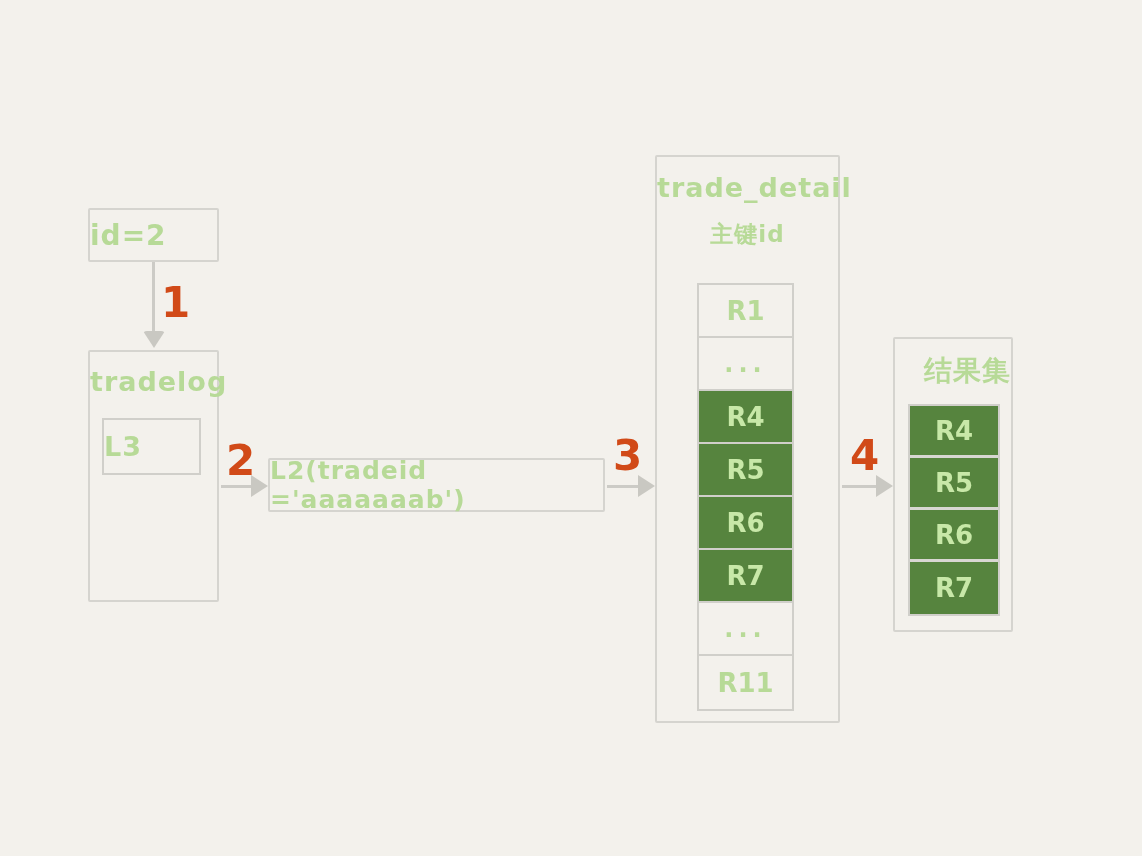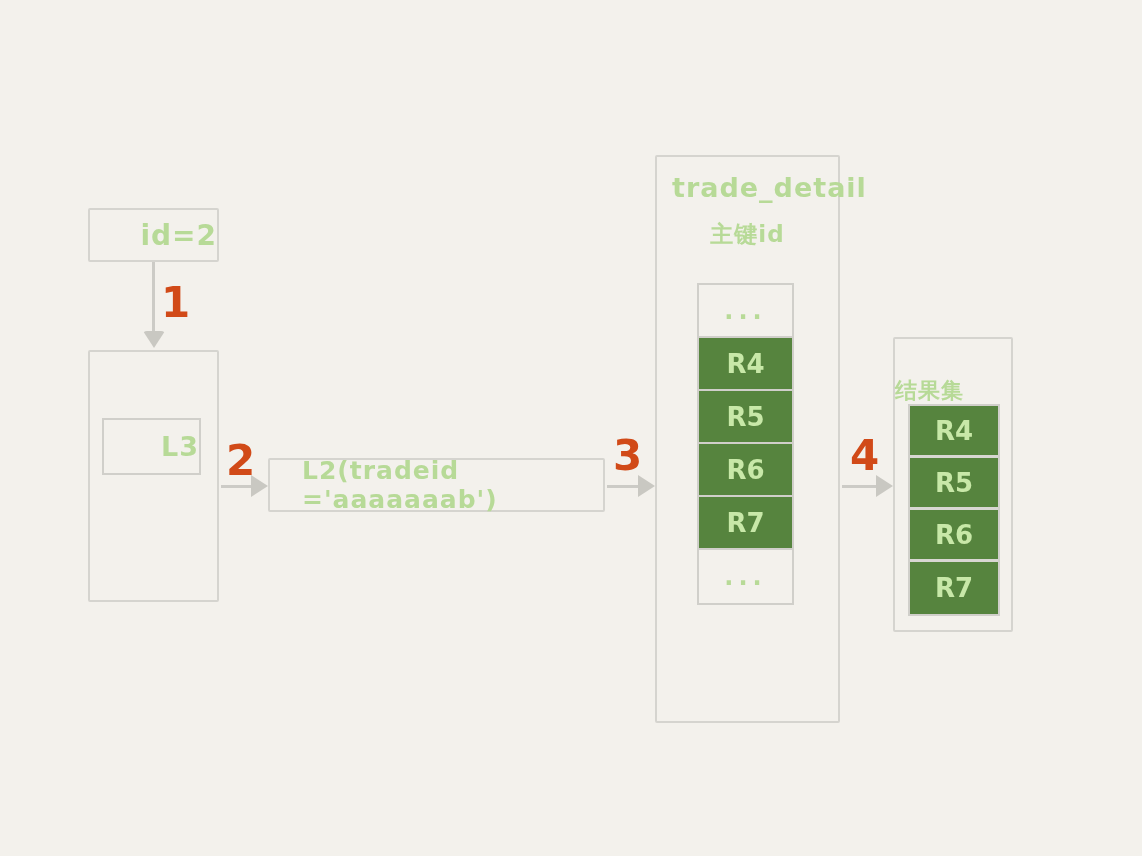--- a/index.html
+++ b/index.html
@@ -25,21 +25,21 @@
   .box {
     position: absolute;
     border: 2px solid var(--border);
     border-radius: 2px;
   }
   .hand {
     color: var(--text_green);
     font-weight: bold;
     letter-spacing: 1px;
   }
-  .center { display: flex; align-items: center; justify-content: flex-end; padding-left: 32px; }
+  .center { display: flex; align-items: center; justify-content: flex-start; }
 
   
   .hline, .vline { position: absolute; background: #cccbc6; }
   .hline { height: 3px; }
   .vline { width: 3px; }
 
   
   .arrow-right {
     position: absolute; width: 0; height: 0;
     border-top: 11px solid transparent;
@@ -76,39 +76,39 @@
     height: 53px; font-size: 27px;
     border-bottom: 2px solid var(--inner_border);
   }
   .tradelog-cell:last-child { border-bottom: none; border-radius: 10px; }
 
   
   .query-box { left: 268px; top: 458px; width: 337px; height: 54px; font-size: 25px; letter-spacing: 0.5px; }
 
   
   .trade-detail-box { left: 655px; top: 155px; width: 185px; height: 568px; }
-  .td-title { position: absolute; top: 15px; width: 100%; text-align: center; font-size: 27px; margin-left: 15px; }
+  .td-title { position: absolute; top: 15px; width: 100%; text-align: center; font-size: 27px; }
   .td-subtitle { position: absolute; top: 62px; width: 100%; text-align: center; font-size: 23px; }
   .td-column {
     position: absolute; left: 40px; top: 126px; width: 97px;
     border: 2px solid var(--inner_border);
   }
   .td-cell {
     height: 53px; font-size: 26px;
     border-bottom: 2px solid var(--inner_border);
     color: var(--text_green); font-weight: bold;
     display: flex; align-items: center; justify-content: center;
   }
   .td-cell:last-child { border-bottom: none; }
   .td-cell.highlight { background: var(--cell_green); color: var(--cell_green_text); }
   .dots { letter-spacing: 5px; font-size: 24px; }
 
   
   .result-box { left: 893px; top: 337px; width: 120px; height: 295px; }
-  .rs-title { position: absolute; top: 13px; width: 100%; text-align: left; font-size: 22px; margin-top: 24px; }
+  .rs-title { position: absolute; top: 13px; width: 100%; text-align: right; font-size: 28px; }
   .rs-column {
     position: absolute; left: 13px; top: 65px; width: 92px;
     border: 2px solid var(--inner_border);
   }
   .rs-cell {
     height: 52px; font-size: 26px;
     background: var(--cell_green); color: var(--cell_green_text); font-weight: bold;
     border-bottom: 3px solid #d8d7d2;
     display: flex; align-items: center; justify-content: center;
   }
@@ -121,20 +121,21 @@
 
   <div class="box id-box center">
     <span class="hand">id=2</span>
   </div>
 
   <div class="vline" style="left:152px; top:262px; height:74px;"></div>
   <div class="arrow-down" style="left:143px; top:331px;"></div>
   <div class="step-label" style="left:161px; top:282px;">1</div>
 
   <div class="box tradelog-box">
+    <div class="hand tradelog-title">tradelog</div>
     <div class="tradelog-table">
       <div class="tradelog-cell hand center">L3</div>
     </div>
   </div>
 
   <div class="hline" style="left:221px; top:485px; width:34px;"></div>
   <div class="arrow-right" style="left:251px; top:475px;"></div>
   <div class="step-label" style="left:226px; top:440px;">2</div>
 
   <div class="box query-box center">
@@ -142,26 +143,28 @@
   </div>
 
   <div class="hline" style="left:607px; top:485px; width:34px;"></div>
   <div class="arrow-right" style="left:638px; top:475px;"></div>
   <div class="step-label" style="left:613px; top:435px;">3</div>
 
   <div class="box trade-detail-box">
     <div class="hand td-title">trade_detail</div>
     <div class="hand td-subtitle">主键id</div>
     <div class="td-column">
+      <div class="td-cell">R1</div>
       <div class="td-cell dots">...</div>
       <div class="td-cell highlight">R4</div>
       <div class="td-cell highlight">R5</div>
       <div class="td-cell highlight">R6</div>
       <div class="td-cell highlight">R7</div>
       <div class="td-cell dots">...</div>
+      <div class="td-cell">R11</div>
     </div>
   </div>
 
   <div class="hline" style="left:842px; top:485px; width:36px;"></div>
   <div class="arrow-right" style="left:876px; top:475px;"></div>
   <div class="step-label" style="left:850px; top:435px;">4</div>
 
   <div class="box result-box">
     <div class="hand rs-title">结果集</div>
     <div class="rs-column">

